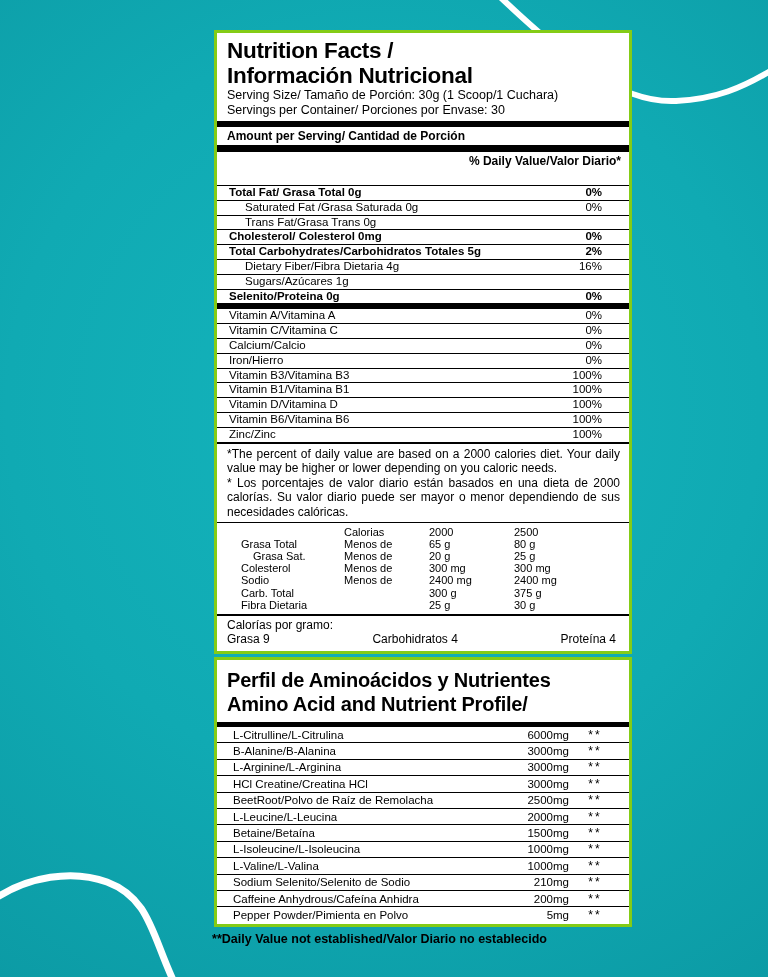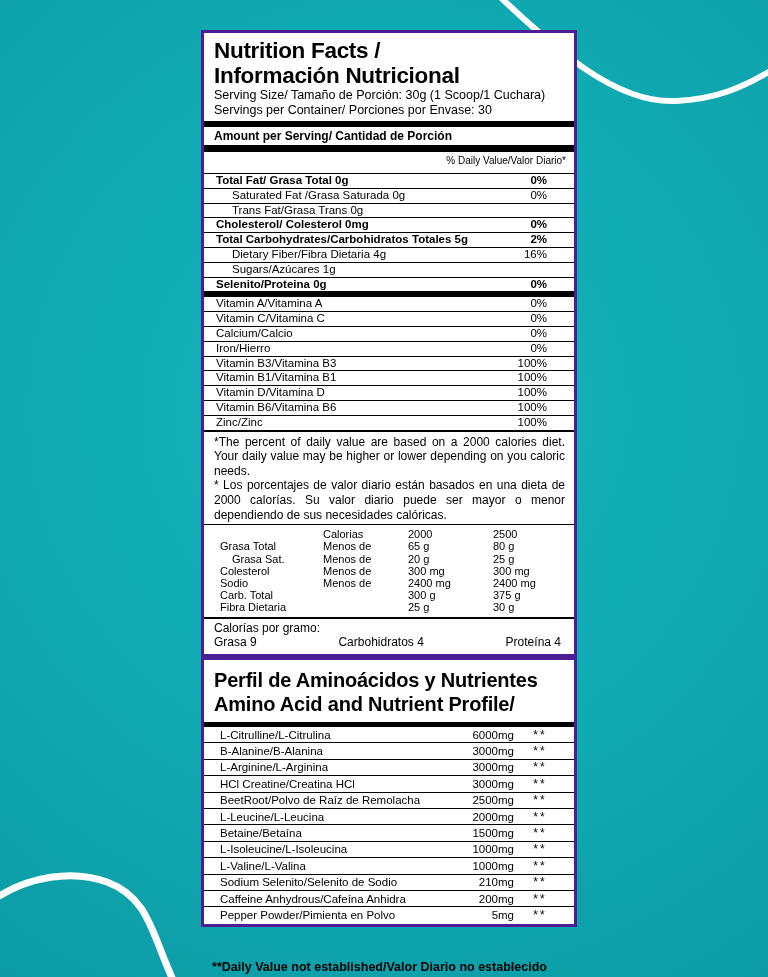--- a/index.html
+++ b/index.html
@@ -5,74 +5,74 @@
   * { margin:0; padding:0; box-sizing:border-box; }
   html,body { width:768px; height:977px; overflow:hidden; }
   body {
     font-family:"Liberation Sans", sans-serif;
     background: radial-gradient(circle at 50% 42%, #14b4bc 0%, #10aab3 55%, #0c9ba5 100%);
     position:relative; color:#000;
   }
   .decor { position:absolute; left:0; top:0; width:768px; height:977px; pointer-events:none; }
 
   .panel {
-    position:absolute; left:201px; width:376px;
-    background:#ffffff; border:3px solid #4c1d95;
+    position:absolute; left:214px; width:418px;
+    background:#ffffff; border:3px solid #84cc16;
   }
   .panel-nutrition { top:30px; }
   .panel-amino { top:657px; }
 
   .bar6 { height:6px; background:#000; }
   .bar5 { height:5px; background:#000; }
   .bar2 { height:2px; background:#000; }
   .bar1 { height:1px; background:#000; }
 
   .head { padding:5px 8px 4px 10px; }
   .title { font-size:22.5px; font-weight:bold; line-height:25px; letter-spacing:-0.3px; }
   .sub { font-size:12.5px; line-height:14.5px; }
 
   .aps { font-size:12px; font-weight:bold; line-height:14px; padding:2px 8px 2px 10px; border-bottom:1px solid #000; }
   .calblock { padding:2px 8px 2px 10px; }
   .calline { font-size:12px; font-weight:bold; line-height:14.5px; }
   .calline2 { font-size:12px; line-height:14.5px; }
 
-  .dvh { font-size:10px; font-weight:normal; line-height:14px; text-align:right; padding:2px 8px 5px 0; border-bottom:1px solid #000; }
+  .dvh { font-size:12px; font-weight:bold; line-height:14px; text-align:right; padding:2px 8px 17px 0; border-bottom:1px solid #000; }
 
   .nrow { display:flex; justify-content:space-between; align-items:flex-start;
           border-bottom:1px solid #000; padding:1px 8px 1px 12px;
           font-size:11.5px; line-height:11.8px; }
   .nrow.bold { font-weight:bold; }
   .nrow .lbl.indent { padding-left:16px; }
   .nrow .pct { width:40px; text-align:right; margin-right:19px; flex:none; }
   .nrow.last { border-bottom:none; }
 
   .footnote { padding:3px 9px 2px 10px; font-size:12px; line-height:14.6px; text-align:justify; }
 
-  .reftable { padding:3px 8px 3px 16px; font-size:11px; line-height:12.2px; }
+  .reftable { padding:3px 8px 3px 24px; font-size:11px; line-height:12.2px; }
   .rrow { display:flex; }
   .rc1 { width:103px; flex:none; }
   .rc1.indent { padding-left:12px; }
   .rc2 { width:85px; flex:none; }
   .rc3 { width:85px; flex:none; }
   .rc4 { flex:1; }
 
   .cpg { padding:2px 13px 4px 10px; font-size:12px; line-height:14.5px; }
   .cpg-line { display:flex; justify-content:space-between; }
 
   .head2 { padding:8px 8px 6px 10px; }
   .title2 { font-size:20px; font-weight:bold; line-height:24px; letter-spacing:-0.2px; }
 
   .arow { display:flex; align-items:center; border-bottom:1px solid #000;
           height:16.4px; padding:0 8px 0 16px; font-size:11.5px; }
   .arow .albl { flex:1; }
   .arow .amt { width:60px; text-align:right; flex:none; }
   .arow .dv { width:52px; text-align:center; flex:none; letter-spacing:2px; font-size:12px; }
   .arow.last { border-bottom:none; }
 
-  .footer-note { position:absolute; top:960px; left:198px; width:363px;
+  .footer-note { position:absolute; top:932px; left:198px; width:363px;
                  text-align:center; font-weight:bold; font-size:12.5px; }
 </style>
 </head>
 <body>
 
 <svg class="decor" viewBox="0 0 768 977" xmlns="http://www.w3.org/2000/svg">
   <path d="M 497,-6 C 558,52 617,104 676,101 C 716,99 742,88 772,70" fill="none" stroke="#ffffff" stroke-width="6" stroke-linecap="round"></path>
   <path d="M -4,898 C 28,877 72,869 107,882 C 150,898 152,936 174,982" fill="none" stroke="#ffffff" stroke-width="7" stroke-linecap="round"></path>
 </svg>
 

